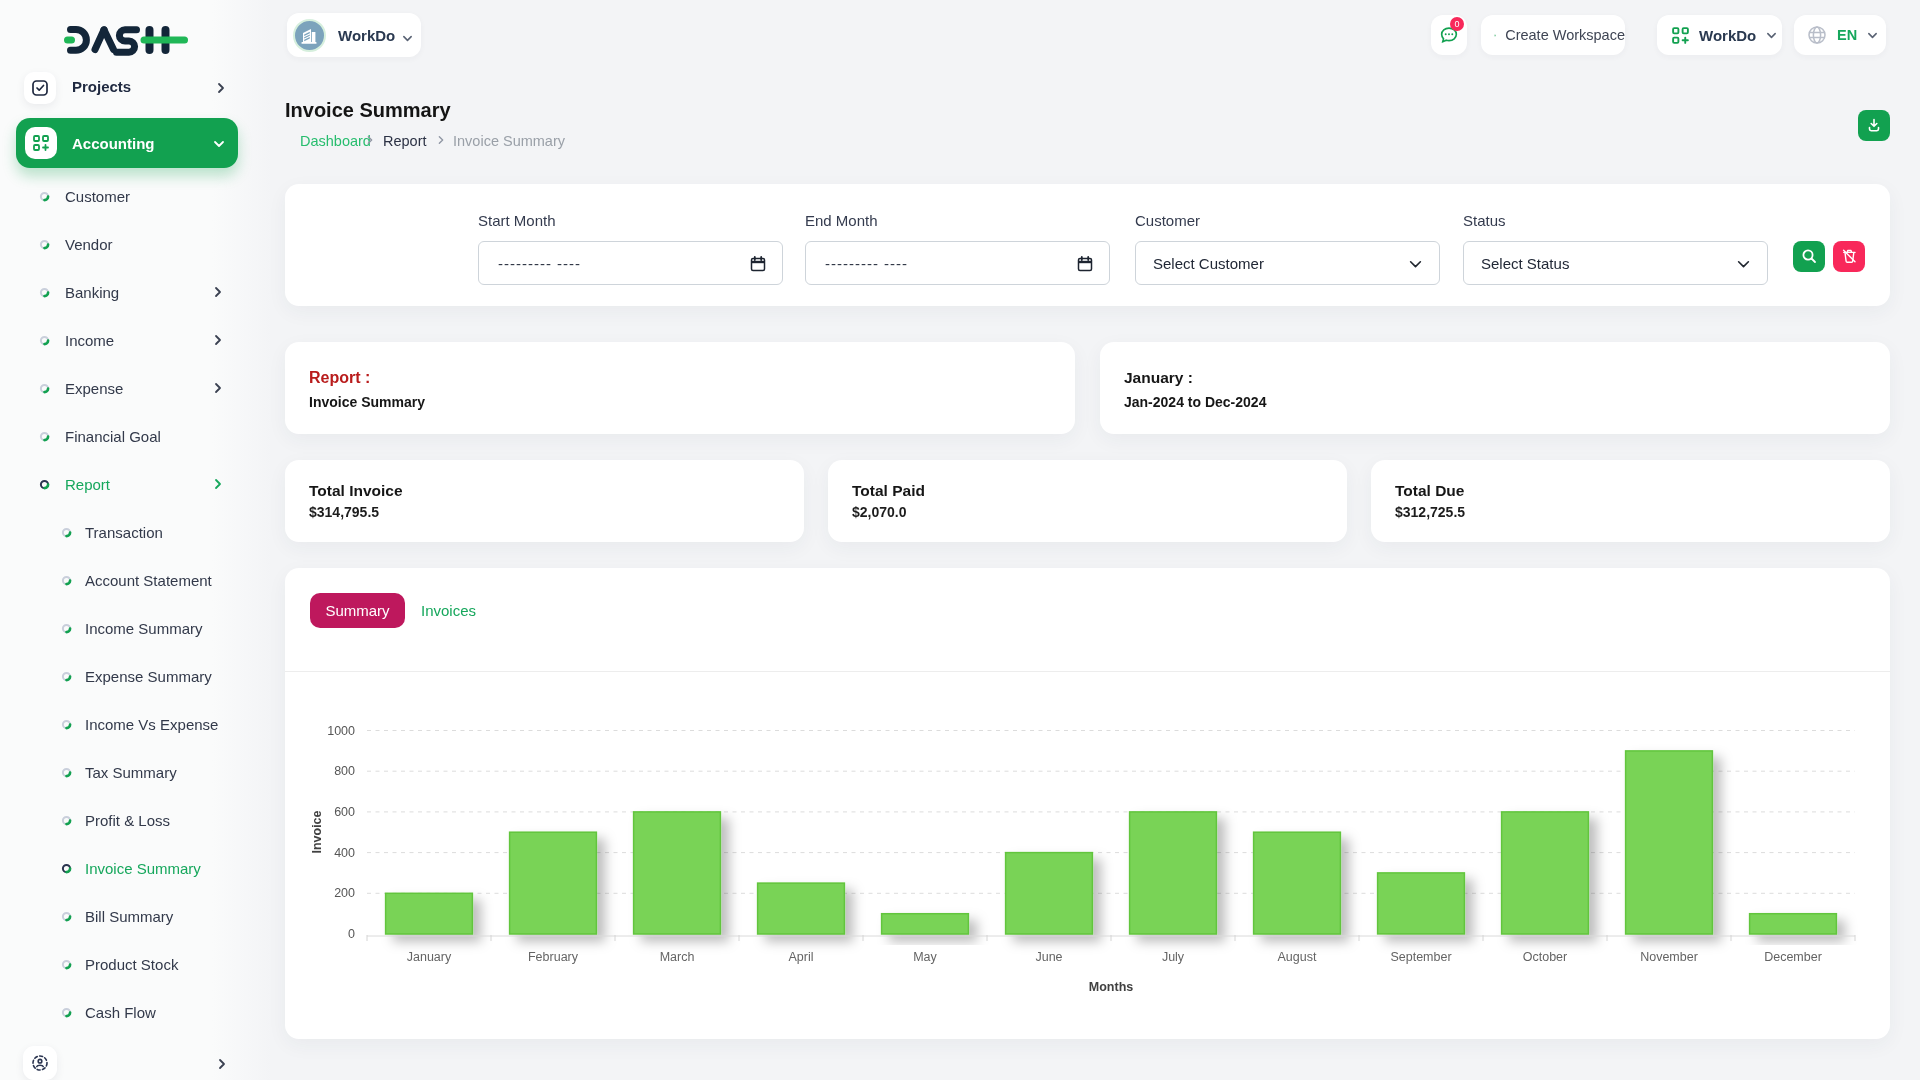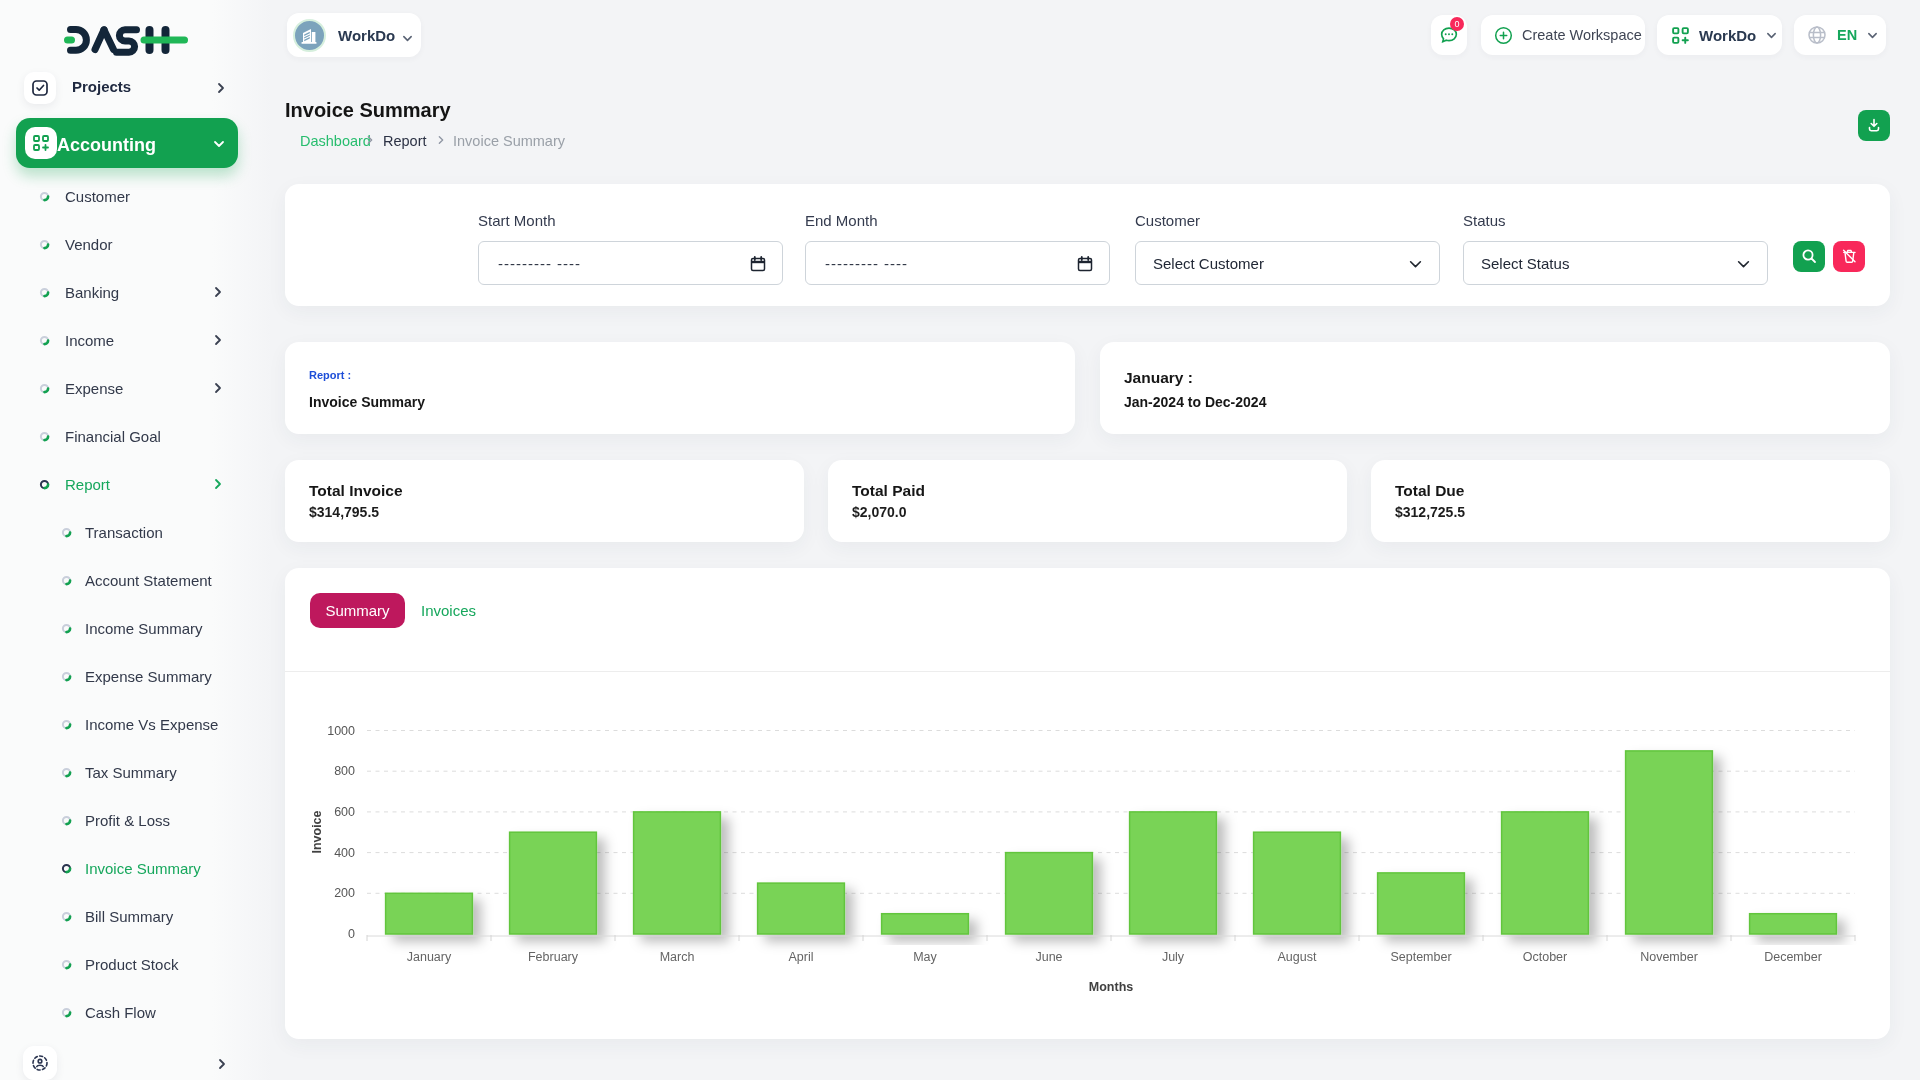--- a/index.html
+++ b/index.html
@@ -52,21 +52,21 @@
 
 <div class="abs" style="left:16px; top:118px; width:222px; height:50px; background:#12a150; border-radius:14px; box-shadow:0 8px 14px rgba(18,161,80,.28);">
   <div class="abs" style="left:9px; top:9px; width:32px; height:32px; background:#fff; border-radius:10px;">
     <svg style="position:absolute;left:7px;top:7px" width="18" height="18" viewBox="0 0 18 18" fill="none" stroke="#12a150" stroke-width="1.8" stroke-linecap="round" stroke-linejoin="round">
       <rect x="2" y="2" width="5" height="5" rx="1"></rect>
       <rect x="11" y="2" width="5" height="5" rx="1"></rect>
       <rect x="2" y="11" width="5" height="5" rx="1"></rect>
       <path d="M13.5 11 v5 M11 13.5 h5"></path>
     </svg>
   </div>
-  <div class="abs" style="left:41px; top:17px; font-size:18px; font-weight:700; color:#fff;">Accounting</div>
+  <div class="abs" style="left:56px; top:17px; font-size:15px; font-weight:700; color:#fff;">Accounting</div>
   <svg class="abs" style="left:197px; top:20px;" width="12" height="12" viewBox="0 0 12 12" fill="none" stroke="#fff" stroke-width="1.8" stroke-linecap="round" stroke-linejoin="round">
       <path d="M2 4 l4 4 4-4"></path>
     </svg>
 </div>
 
 <div class="mi" style="top:172px;">
     <svg class="bullet" width="11" height="11" viewBox="0 0 11 11" fill="none">
       <circle cx="5.5" cy="5.5" r="3.6" stroke="#c9cfdb" stroke-width="2"></circle>
       <path d="M9.1 5.5 A3.6 3.6 0 0 1 5.5 9.1" stroke="#12a150" stroke-width="2.6" stroke-linecap="round"></path>
     </svg>
@@ -234,21 +234,21 @@
 <div class="hbtn" style="left:1431px; width:36px; justify-content:center;">
   <svg width="22" height="22" viewBox="0 0 24 24" fill="none" stroke="#12a150" stroke-width="1.8" stroke-linecap="round">
     <path d="M12 4.5 c4.5 0 8 2.9 8 6.8 c0 3.9-3.5 6.8-8 6.8 c-1 0-2-.15-2.9-.45 L5.2 19.3 l.8-3.1 c-1.2-1.2-2-2.9-2-4.9 c0-3.9 3.5-6.8 8-6.8 Z"></path>
     <circle cx="8.4" cy="11.2" r="1.05" fill="#12a150" stroke="none"></circle>
     <circle cx="12" cy="11.2" r="1.05" fill="#12a150" stroke="none"></circle>
     <circle cx="15.6" cy="11.2" r="1.05" fill="#12a150" stroke="none"></circle>
   </svg>
   <div class="abs" style="left:19px; top:2px; width:14px; height:14px; border-radius:50%; background:#f8285a; color:#fff; font-size:9px; display:flex; align-items:center; justify-content:center;">0</div>
 </div>
 
-<div class="hbtn" style="left:1481px; width:164px; padding-left:13px;">
+<div class="hbtn" style="left:1481px; width:144px; padding-left:13px;">
   <svg width="19" height="19" viewBox="0 0 20 20" fill="none" stroke="#12a150" stroke-width="1.6" stroke-linecap="round">
     <circle cx="10" cy="10" r="8.2"></circle>
     <path d="M10 6.6 v6.8 M6.6 10 h6.8"></path>
   </svg>
   <span style="margin-left:9px; font-size:14.5px; font-weight:400; color:#3f4554;">Create Workspace</span>
 </div>
 
 <div class="hbtn" style="left:1657px; width:125px; padding-left:14px;">
   <svg width="19" height="19" viewBox="0 0 18 18" fill="none" stroke="#12a150" stroke-width="1.8" stroke-linecap="round" stroke-linejoin="round">
     <rect x="2" y="2" width="5" height="5" rx="1"></rect>
@@ -332,21 +332,21 @@
 <div class="abs" style="left:1833px; top:241px; width:32px; height:31px; background:#f8285a; border-radius:8px;">
   <svg style="position:absolute;left:8px;top:7px" width="16" height="16" viewBox="0 0 16 16" fill="none" stroke="#fff" stroke-width="1.4" stroke-linecap="round" stroke-linejoin="round">
     <path d="M4 4.6 l1.1 8.6 a1.1 1.1 0 0 0 1.1 1 h4.4 a1.1 1.1 0 0 0 1.1-1 l1.1-8.6"></path>
     <path d="M2.8 4.4 h11.2"></path>
     <path d="M6.3 4.2 l0.5-1.7 h3.2 l0.5 1.7"></path>
     <path d="M2.6 2.2 L14 13.8"></path>
   </svg>
 </div>
 
 <div class="card" style="left:285px; top:342px; width:790px; height:92px;">
-  <div class="abs" style="left:24px; top:27px; font-size:11px; font-weight:700; color:#1d4ed8;">Report :</div>
+  <div class="abs" style="left:24px; top:27px; font-size:16px; font-weight:700; color:#b91c1c;">Report :</div>
   <div class="abs" style="left:24px; top:52px; font-size:14px; font-weight:700; color:#161616;">Invoice Summary</div>
 </div>
 <div class="card" style="left:1100px; top:342px; width:790px; height:92px;">
   <div class="abs" style="left:24px; top:27px; font-size:15.5px; font-weight:700; color:#161616;">January :</div>
   <div class="abs" style="left:24px; top:52px; font-size:14px; font-weight:700; color:#161616;">Jan-2024 to Dec-2024</div>
 </div>
 
 <div class="card" style="left:285px; top:460px; width:519px; height:82px;">
   <div class="abs" style="left:24px; top:22px; font-size:15.5px; font-weight:700; color:#161616;">Total Invoice</div>
   <div class="abs" style="left:24px; top:44px; font-size:14px; font-weight:600; color:#1d1d1d;">$314,795.5</div>

